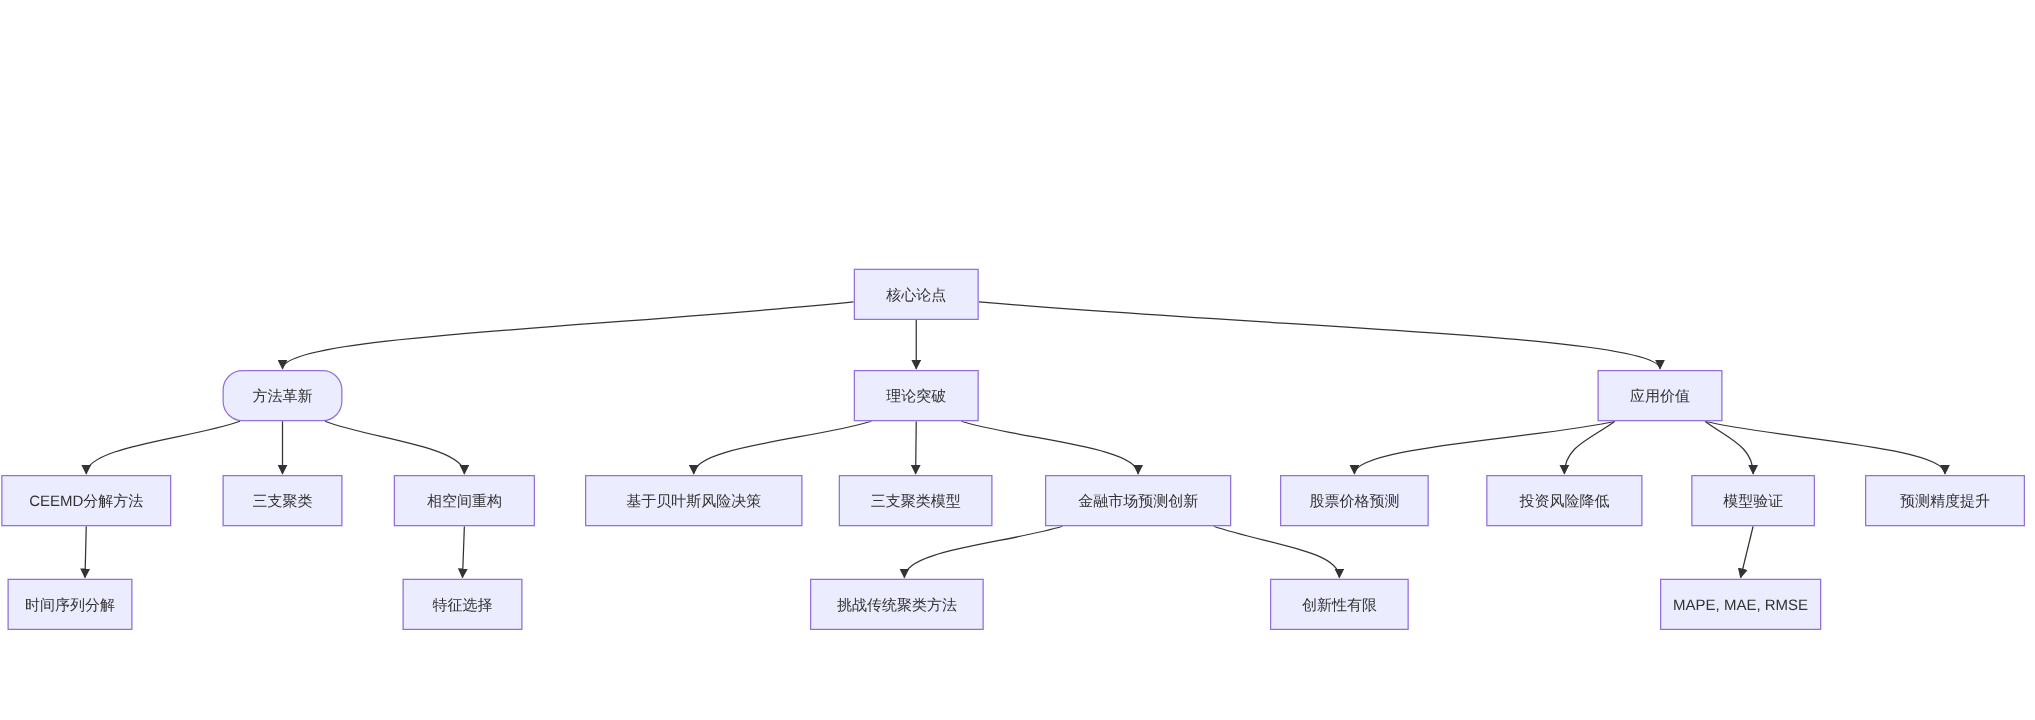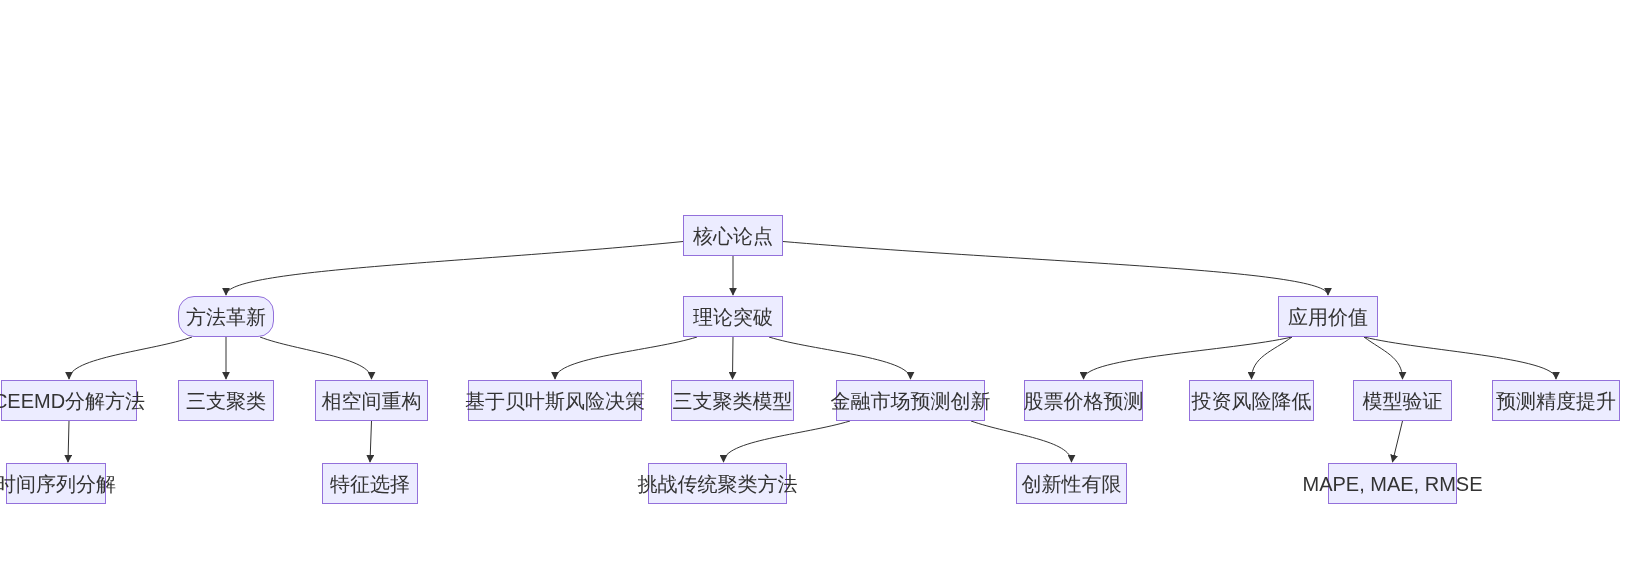--- a/index.html
+++ b/index.html
@@ -26,21 +26,21 @@
     fill: none;
     stroke-width: 1px;
   }
   .node {
     position: absolute;
     box-sizing: border-box;
     border: 1px solid;
     display: flex;
     align-items: center;
     justify-content: center;
-    font-size: 20px;
+    font-size: 12px;
     white-space: nowrap;
     line-height: 1;
   }
 </style>
 </head>
 <body>
 
 <div class="canvas">
   <svg id="edges" width="1628" height="576" viewBox="0 0 1628 576" xmlns="http://www.w3.org/2000/svg">
     <defs>

